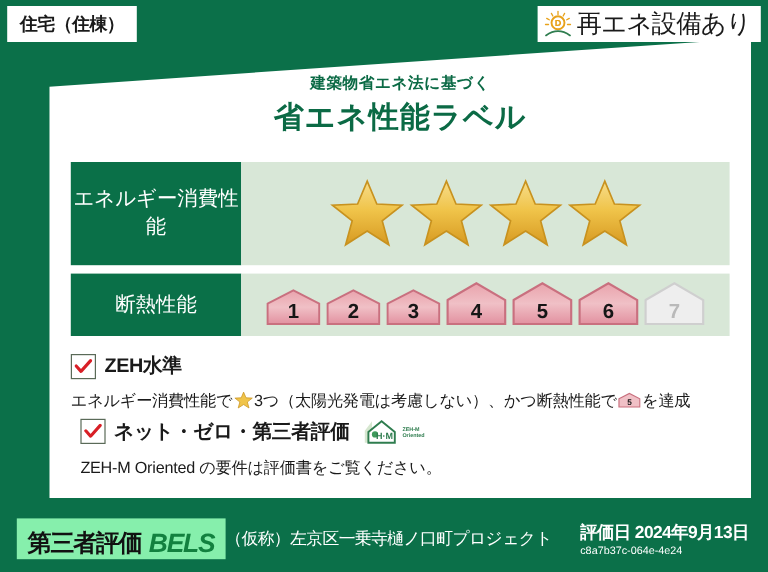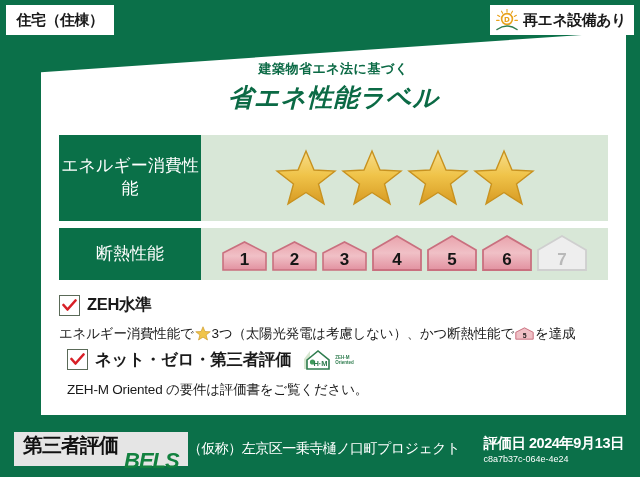--- a/index.html
+++ b/index.html
@@ -17,34 +17,34 @@
     background:#ffffff;display:flex;align-items:center;justify-content:center;
     font-size:15px;font-weight:bold;color:#1a1a1a;letter-spacing:-0.5px;
     z-index:5;
   }
   
   .renew-tag{
     position:absolute;right:6px;top:5px;height:30px;
     background:#ffffff;display:flex;align-items:center;gap:3px;
     padding:0 8px 0 4px;z-index:5;
   }
-  .renew-tag .txt{font-size:15px;font-weight:bold;color:#1a1a1a;letter-spacing:-0.5px;}
+  .renew-tag .txt{font-size:21px;font-weight:normal;color:#1a1a1a;letter-spacing:-0.5px;}
   .sun-icon{width:26px;height:24px;display:block;}
 
   
   .body-sheet{
     position:absolute;left:14px;top:32px;right:14px;bottom:62px;
     background:#ffffff;
     clip-path:polygon(0% 10.5%, 100% 0%, 100% 100%, 0% 100%);
     margin-left:27px;
   }
 
   .title-wrap{position:absolute;left:0;right:0;top:28px;text-align:center;}
   .title-sub{font-size:13px;font-weight:bold;color:#0b6a45;letter-spacing:0.5px;}
-  .title-main{font-size:25px;font-weight:bold;color:#0b6a45;letter-spacing:1px;margin-top:3px;font-style:italic;}
+  .title-main{font-size:25px;font-weight:bold;color:#0b6a45;letter-spacing:1px;margin-top:3px;}
 
   
   .rows{position:absolute;left:18px;right:18px;top:103px;}
   .rate-row{display:flex;margin-bottom:7px;}
   .rate-name{
     width:142px;flex:0 0 142px;background:#0a7048;color:#ffffff;
     display:flex;align-items:center;justify-content:center;text-align:center;
     font-size:17px;font-weight:normal;line-height:1.35;letter-spacing:0px;
   }
   .rate-val{flex:1;background:#d8e7d7;display:flex;align-items:center;justify-content:center;}
@@ -78,21 +78,21 @@
   .inline-ico{display:inline-block;vertical-align:-3px;margin:0 1px;}
   .zehm-logo{display:flex;align-items:center;gap:2px;margin-left:3px;}
   .zehm-logo .cap{font-size:4.5px;font-weight:bold;color:#2f7d4f;line-height:1.15;letter-spacing:0;}
 
   
   .footer{
     position:absolute;left:14px;right:14px;bottom:8px;height:40px;
     display:flex;align-items:center;
   }
   .bels-badge{
-    background:#e5e5e5;height:34px;display:flex;align-items:flex-start;gap:6px;
+    background:#86efac;height:34px;display:flex;align-items:flex-end;gap:6px;
     padding:0 9px;flex:0 0 auto;
   }
   .bels-jp{font-size:20px;font-weight:bold;color:#111;letter-spacing:-1px;}
   .bels-en{font-size:22px;font-weight:bold;color:#12813f;letter-spacing:-1px;font-style:italic;margin-top:16px;}
   .proj-name{
     flex:1;color:#ffffff;font-size:14px;padding-left:0;letter-spacing:-0.5px;
     white-space:nowrap;overflow:hidden;
   }
   .eval-block{flex:0 0 auto;text-align:left;color:#ffffff;padding-right:2px;}
   .eval-date{font-size:14.5px;font-weight:bold;letter-spacing:-0.5px;}

